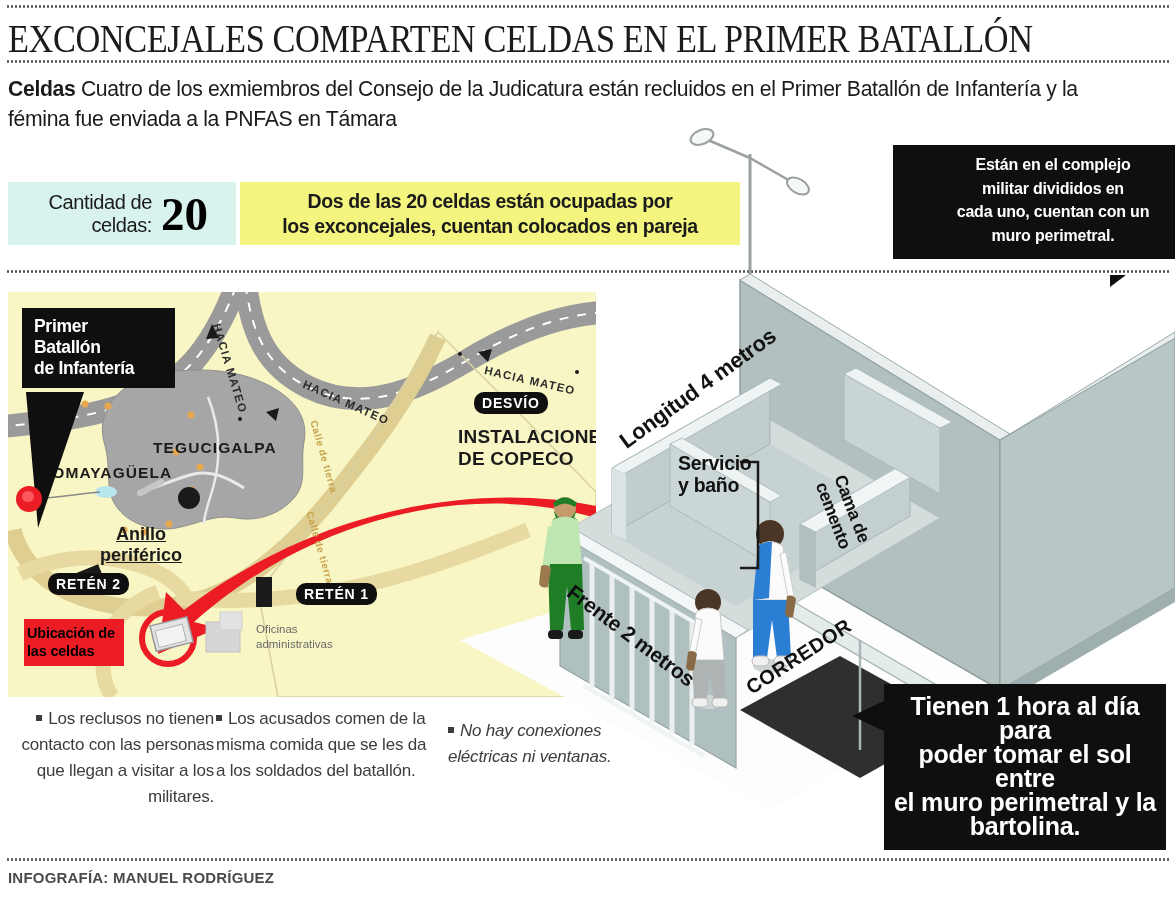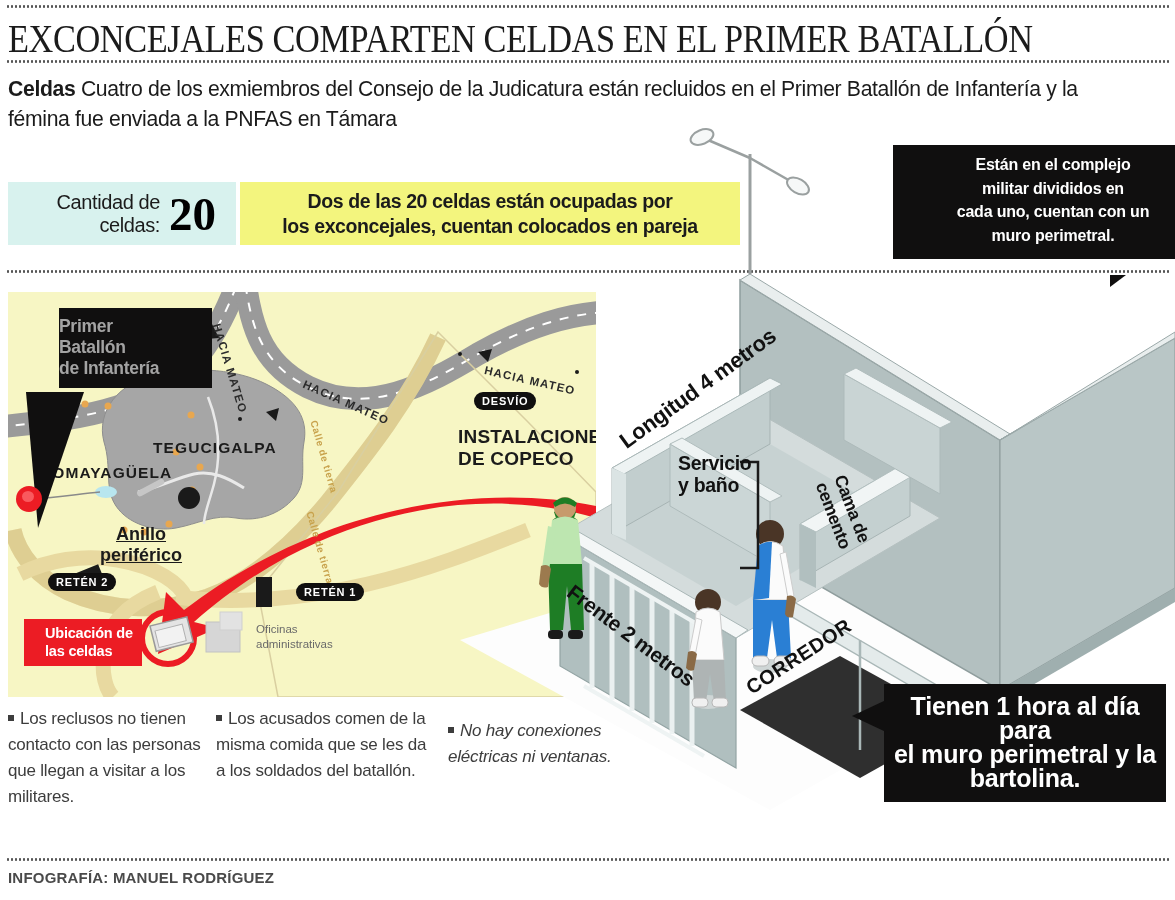--- a/index.html
+++ b/index.html
@@ -50,21 +50,21 @@
   }
   #deck .lead { font-weight: bold; }
 
   
   #statbox {
     position: absolute;
     left: 8px; top: 182px;
     width: 228px; height: 63px;
     background: #d8f2ee;
     display: flex; align-items: center;
-    padding-left: 20px;
+    padding-left: 12px;
   }
   #statbox .stat-lbl {
     font-size: 20px; line-height: 23px;
     color: #1b1b1b; text-align: right;
     width: 132px; letter-spacing: -0.4px;
   }
   #statbox .stat-num {
     font-family: "Liberation Serif", serif;
     font-size: 47px; font-weight: bold;
     color: #000; margin-left: 9px;
@@ -97,27 +97,26 @@
   .maplbl {
     position: absolute;
     font-weight: bold; color: #1b1b1b;
     white-space: nowrap;
   }
 
   
   #callout-batallon {
     position: absolute;
     left: 14px; top: 16px;
-    width: 153px; padding: 8px 10px 9px 0;
+    width: 153px; padding: 8px 10px 9px 12px;
     background: #100f0f;
-    color: #a3a3a3;
+    color: #ffffff;
     font-size: 17.5px; line-height: 21px;
     font-weight: bold; letter-spacing: -0.3px;
     z-index: 5;
-    margin-left: 37px;
   }
   #callout-tail {
     position: absolute; left: 18px; top: 100px;
     width: 0; height: 0; z-index: 4;
     border-left: 12px solid transparent;
     border-right: 46px solid transparent;
     border-top: 136px solid #100f0f;
   }
   #reddot {
     position: absolute; left: 8px; top: 194px;
@@ -142,34 +141,34 @@
   }
   #rl1 { left: 214px; top: 30px;  transform: rotate(73deg); transform-origin: left top;}
   #rl2 { left: 298px; top: 86px;  transform: rotate(24deg); transform-origin: left top;}
   #rl3 { left: 478px; top: 72px;  transform: rotate(13deg); transform-origin: left top;}
   #rl4 { left: 311px; top: 127px; transform: rotate(74deg); transform-origin: left top; font-size:10px; color:#c8a24c; letter-spacing:0.6px;}
   #rl5 { left: 307px; top: 218px; transform: rotate(74deg); transform-origin: left top; font-size:10px; color:#c8a24c; letter-spacing:0.6px;}
 
   .pillblk {
     position: absolute;
     background: #100f0f; color: #fff;
-    font-size: 11px; font-weight: bold;
+    font-size: 14px; font-weight: bold;
     letter-spacing: 0.8px;
     padding: 3px 8px 3px 8px;
     border-radius: 10px;
   }
   #pill-desvio { left: 466px; top: 100px; }
   #pill-r1 { left: 288px; top: 291px; }
   #pill-r2 { left: 40px;  top: 281px; }
 
   #redlabel {
     position: absolute; left: 16px; top: 327px;
-    background: #ec1c24; color: #ffffff;
+    background: #ec1c24; color: #000000;
     font-size: 14.5px; font-weight: bold; line-height: 18px;
-    padding: 5px 9px 6px 21px; letter-spacing: -0.2px;
+    padding: 5px 9px 6px 3px; letter-spacing: -0.2px;
     z-index: 6;
   }
 
   
   #scene { position: absolute; left: 440px; top: 110px; width: 735px; height: 710px; }
   #scene svg { position: absolute; left: 0; top: 0; }
 
   .scenelbl {
     position: absolute; font-weight: bold; color: #111;
     white-space: nowrap;
@@ -202,21 +201,21 @@
   .bullet {
     position: absolute;
     font-size: 17px; line-height: 26px;
     color: #3d3d3d; letter-spacing: -0.2px;
   }
   .bullet .sq {
     display: inline-block; width: 6px; height: 6px;
     background: #3d3d3d; margin-right: 6px;
     vertical-align: 3px;
   }
-  #b1 { left: 0px;   top: 0px; width: 206px; }
+  #b1 { left: 0px;   top: 0px; width: 206px; text-align: right; }
   #b2 { left: 208px; top: 0px; width: 215px; }
   #b3 { left: 440px; top: 12px; width: 200px; font-style: italic; }
 
   #credit {
     position: absolute; left: 8px; top: 869px;
     font-size: 15px; font-weight: bold; color: #4a4a4a;
     letter-spacing: 0.2px;
   }
 </style>
 </head>
@@ -460,20 +459,21 @@
   <div class="blkbox" id="bb-top">
     <div>Están en el complejo</div>
     <div>militar divididos en</div>
     <div>cada uno, cuentan con un</div>
     <div>muro perimetral.</div>
   </div>
   <div class="bb-tail" style="left:1110px; top:275px; border-left:16px solid #100f0f; border-bottom:12px solid transparent; border-top:0;"></div>
 
   <div class="blkbox" id="bb-bottom">
     <div>Tienen 1 hora al día para</div>
+    <div>poder tomar el sol entre</div>
     <div>el muro perimetral y la</div>
     <div>bartolina.</div>
   </div>
   <div class="bb-tail" style="left:852px; top:700px; border-right:34px solid #100f0f; border-top:16px solid transparent; border-bottom:16px solid transparent;"></div>
 
   <div id="bullets">
     <div class="bullet" id="b1"><span class="sq"></span><span>Los reclusos no tienen contacto con las personas que llegan a visitar a los militares.</span></div>
     <div class="bullet" id="b2"><span class="sq"></span><span>Los acusados comen de la misma comida que se les da a los soldados del batallón.</span></div>
     <div class="bullet" id="b3"><span class="sq"></span><span>No hay conexiones eléctricas ni ventanas.</span></div>
   </div>

